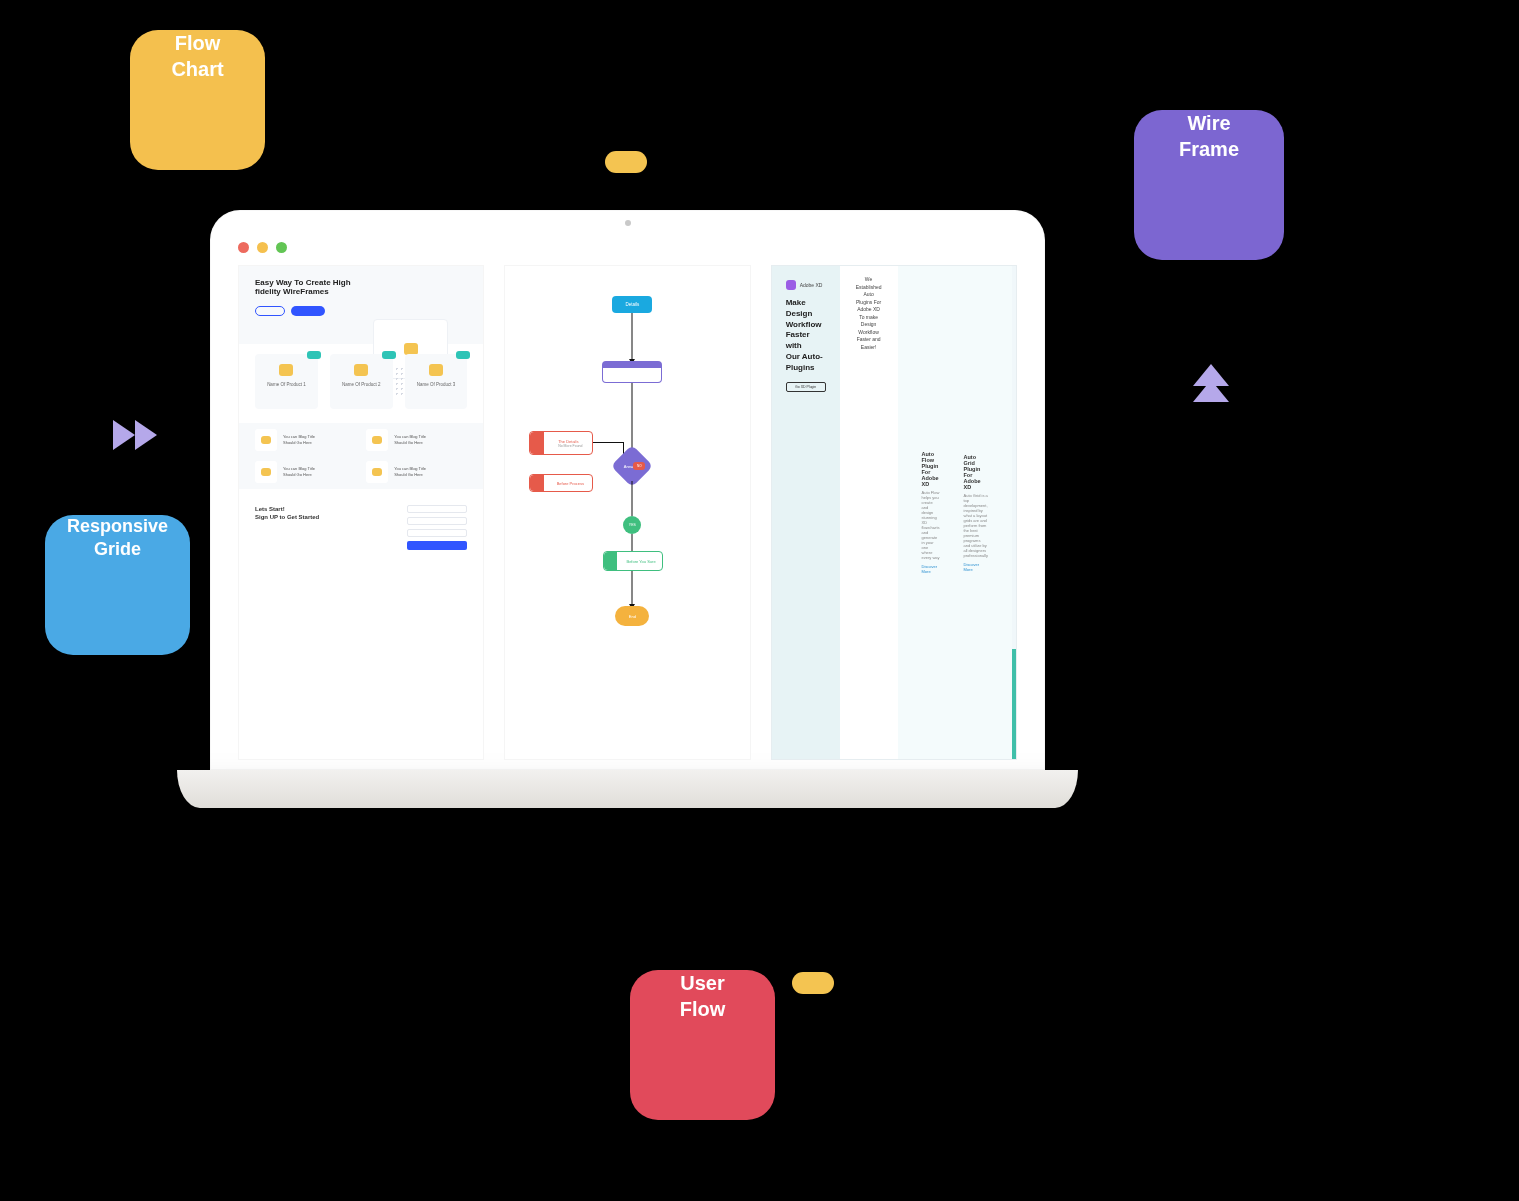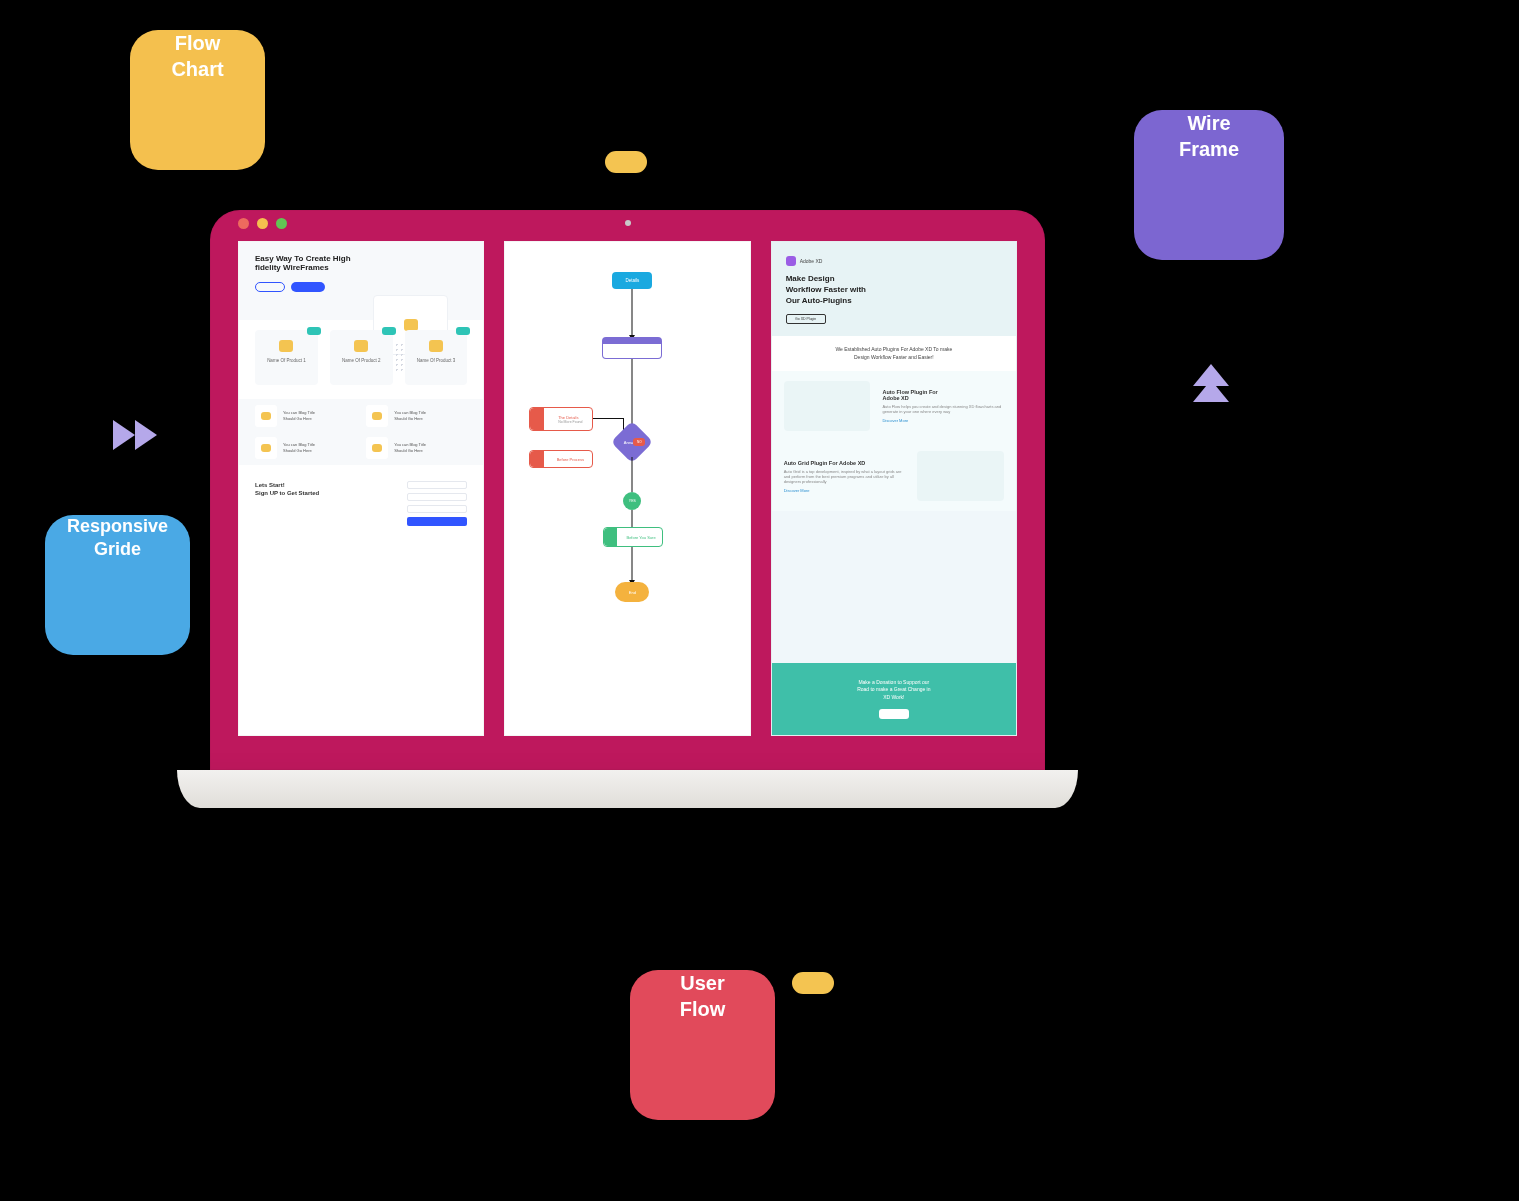--- a/index.html
+++ b/index.html
@@ -70,23 +70,23 @@
 .laptop {
   position: absolute;
   top: 210px;
   left: 210px;
   width: 835px;
   height: 620px;
 }
 .laptop-screen {
   width: 100%;
   height: 560px;
-  background: #be185d;
+  background: #ffffff;
   border-radius: 30px 30px 0 0;
-  padding: 8px 28px;
+  padding: 32px 28px;
   box-shadow: inset 0 0 0 1px rgba(0,0,0,0.03);
 }
 .laptop-screen::before {
   content:'';
   position: absolute;
   top: 10px; left: 50%; transform: translateX(-50%);
   width: 6px; height: 6px; border-radius: 50%;
   background: #c9c9c9;
 }
 .laptop-base {
@@ -174,21 +174,21 @@
 .fl-h1 { top:176px; left:88px; width:30px; height:1px; }
 .fl-v1 { top:176px; left:118px; width:1px; height:24px; }
 .fl-h2 { top:200px; left:118px; width:22px; height:1px; }
 .arrow-down { position:absolute; width:0; height:0; border-left:3px solid transparent; border-right:3px solid transparent; border-top:5px solid #111; left:52%; transform:translateX(-50%);}
 .ad1{top:93px;} .ad2{top:183px;} .ad5{top:338px;}
 
 .badge-mini { position:absolute; width:12px; height:8px; background:#e65a4a; color:#fff; font-size:3px; border-radius:3px; display:flex; align-items:center; justify-content:center; }
 .bm-no { top:196px; left:128px; }
 
 
-.panel-3 { background:#f0f7fa; display:flex; flex-direction:column; }
+.panel-3 { background:#f0f7fa; display:flex; flex-direction:row; }
 .p3-hero { background:#e7f3f5; padding:14px 14px 12px; }
 .p3-logo { display:flex; align-items:center; gap:4px; font-size:5px; color:#444; margin-bottom:8px; }
 .p3-logo .sq { width:10px; height:10px; background:#9b5de5; border-radius:3px; }
 .p3-head { font-size:8px; font-weight:600; line-height:1.35; color:#222; }
 .p3-cta { margin-top:8px; width:40px; height:10px; border:1px solid #333; border-radius:2px; font-size:3.5px; display:flex; align-items:center; justify-content:center; }
 .p3-strip { background:#fff; padding:10px 16px; font-size:5px; text-align:center; color:#444; line-height:1.5; }
 .p3-feature { display:flex; gap:12px; padding:10px 12px; background:#f4fbfc; align-items:center; }
 .p3-feature .illus { flex:1; height:50px; background:#eaf5f6; border-radius:4px; position:relative; }
 .p3-feature .text { flex:1.4; font-size:5px; color:#333; }
 .p3-feature .text .h { font-weight:600; font-size:5.5px; margin-bottom:3px; }

